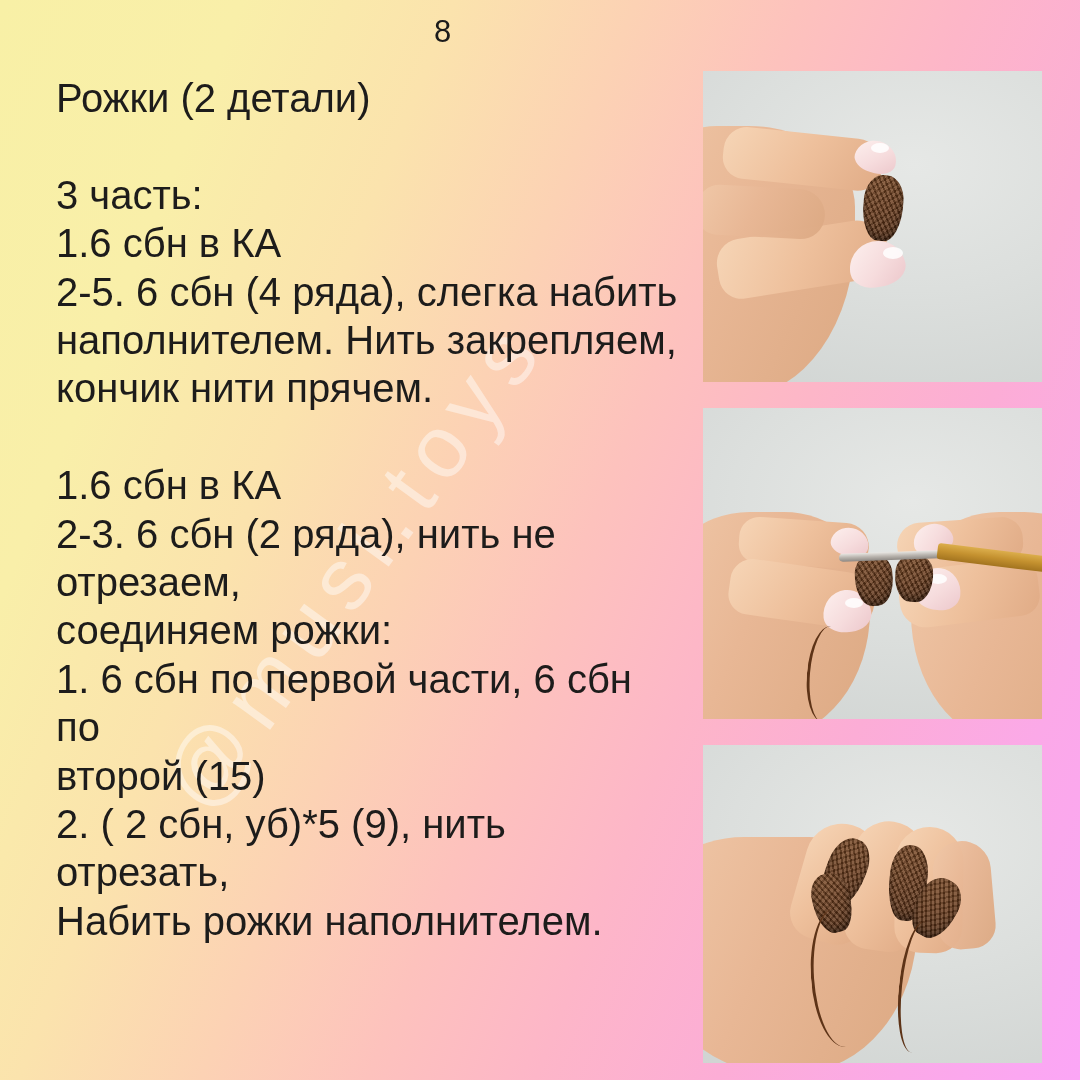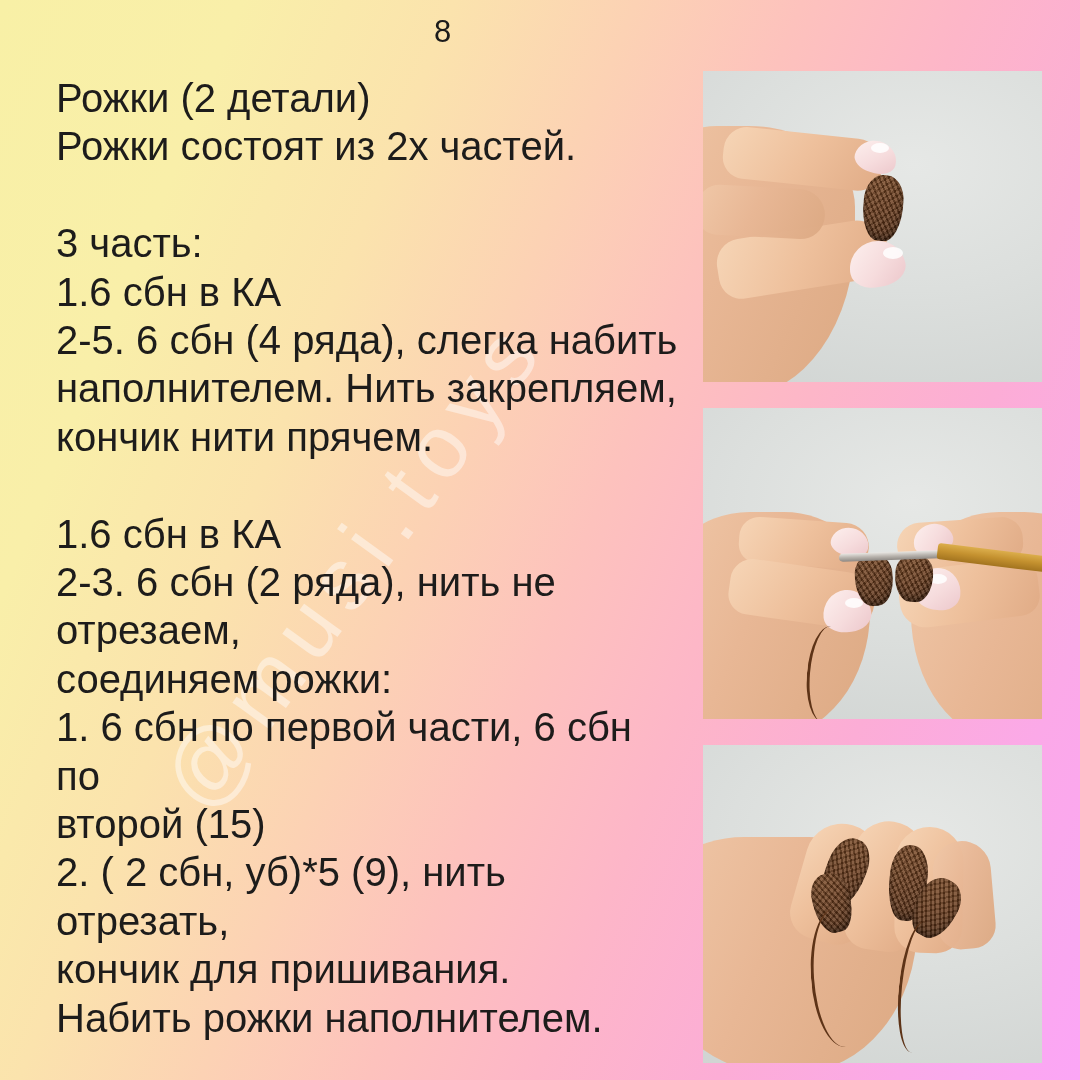--- a/index.html
+++ b/index.html
@@ -173,35 +173,33 @@
 <div class="page">
 
   <div class="watermark">
     <div class="watermark-text">@musi.toys</div>
   </div>
 
   <div class="page-number">8</div>
 
   <div class="text-column">
     <div class="pattern-line">Рожки (2 детали)</div>
-    <div class="pattern-line">Рожки состоят из 2х частей.</div>
     <div class="pattern-line spacer"></div>
     <div class="pattern-line">3 часть:</div>
     <div class="pattern-line">1.6 сбн в КА</div>
     <div class="pattern-line">2-5. 6 сбн (4 ряда), слегка набить</div>
     <div class="pattern-line">наполнителем. Нить закрепляем,</div>
     <div class="pattern-line">кончик нити прячем.</div>
     <div class="pattern-line spacer"></div>
     <div class="pattern-line">1.6 сбн в КА</div>
     <div class="pattern-line">2-3. 6 сбн (2 ряда), нить не отрезаем,</div>
     <div class="pattern-line">соединяем рожки:</div>
     <div class="pattern-line">1. 6 сбн по первой части, 6 сбн по</div>
     <div class="pattern-line">второй (15)</div>
     <div class="pattern-line">2. ( 2 сбн, уб)*5 (9), нить отрезать,</div>
-    <div class="pattern-line">кончик для пришивания.</div>
     <div class="pattern-line">Набить рожки наполнителем.</div>
   </div>
 
   <div class="photo-column">
 
     <div class="photo" aria-label="Рука держит маленькую коричневую вязаную деталь рожка между пальцами">
       <div class="backdrop"></div>
 
       <div class="skin" style="left:-78px; top:55px; width:230px; height:270px;
                   border-radius:40% 46% 50% 38% / 36% 30% 60% 56%;"></div>

